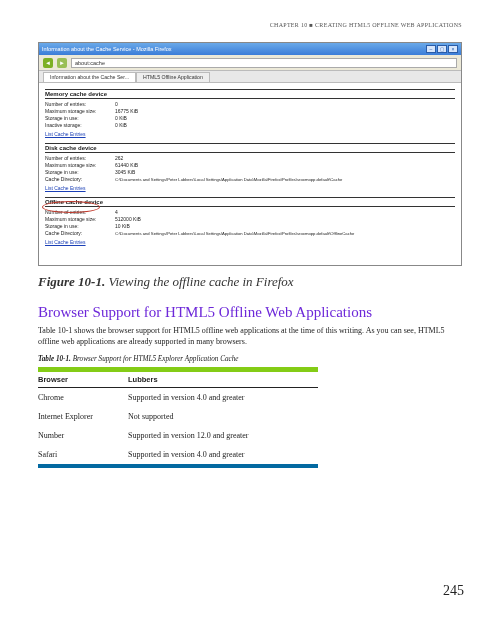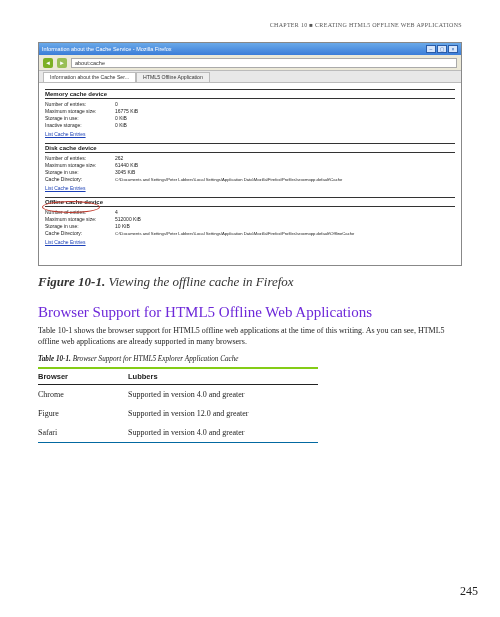--- a/index.html
+++ b/index.html
@@ -108,40 +108,40 @@
   table.support {
     border-collapse: collapse;
     font-size: 8px;
     width: 280px;
   }
   table.support thead th {
     text-align:left;
     font-family: Arial, Helvetica, sans-serif;
     font-weight: bold;
     font-size:7.5px;
-    border-top: 2px solid #84cc16;
+    border-top: 5px solid #84cc16;
     border-bottom: 1px solid #222;
     padding: 3px 4px 3px 0;
   }
   table.support tbody td {
     padding: 5px 4px 5px 0;
     vertical-align: top;
     font-family: Liberation Serif, serif;
   }
   table.support tbody tr:last-child td {
-    border-bottom: 1px solid #0369a1;
+    border-bottom: 4px solid #0369a1;
   }
   table.support td:first-child, table.support th:first-child {
     width: 90px;
   }
   .page-no {
     position: absolute;
     bottom: 18px;
-    right: 22px;
-    font-size: 12px;
+    right: 36px;
+    font-size: 14px;
   }
 </style>
 </head>
 <body>
 
 <div class="running-head">CHAPTER 10 ■ CREATING HTML5 OFFLINE WEB APPLICATIONS</div>
 
 <div class="screenshot">
   <div class="win-titlebar">
     <span>Information about the Cache Service - Mozilla Firefox</span>
@@ -248,21 +248,25 @@
       <th>Browser</th>
       <th>Lubbers</th>
     </tr>
   </thead>
   <tbody>
     <tr>
         <td>Chrome</td>
         <td>Supported in version 4.0 and greater</td>
       </tr>
     <tr>
-        <td>Figure</td>
+        <td>Internet Explorer</td>
+        <td>Not supported</td>
+      </tr>
+    <tr>
+        <td>Number</td>
         <td>Supported in version 12.0 and greater</td>
       </tr>
     <tr>
         <td>Safari</td>
         <td>Supported in version 4.0 and greater</td>
       </tr>
   </tbody>
 </table>
 
 <div class="page-no">245</div>

